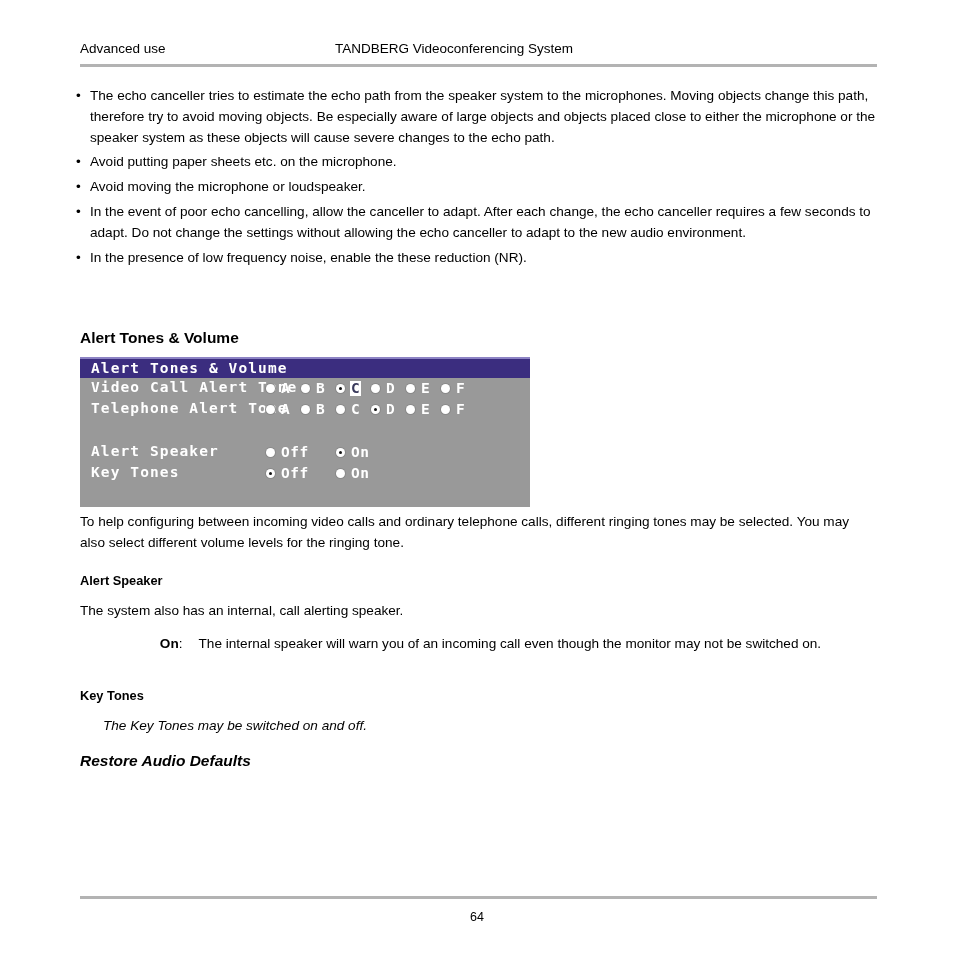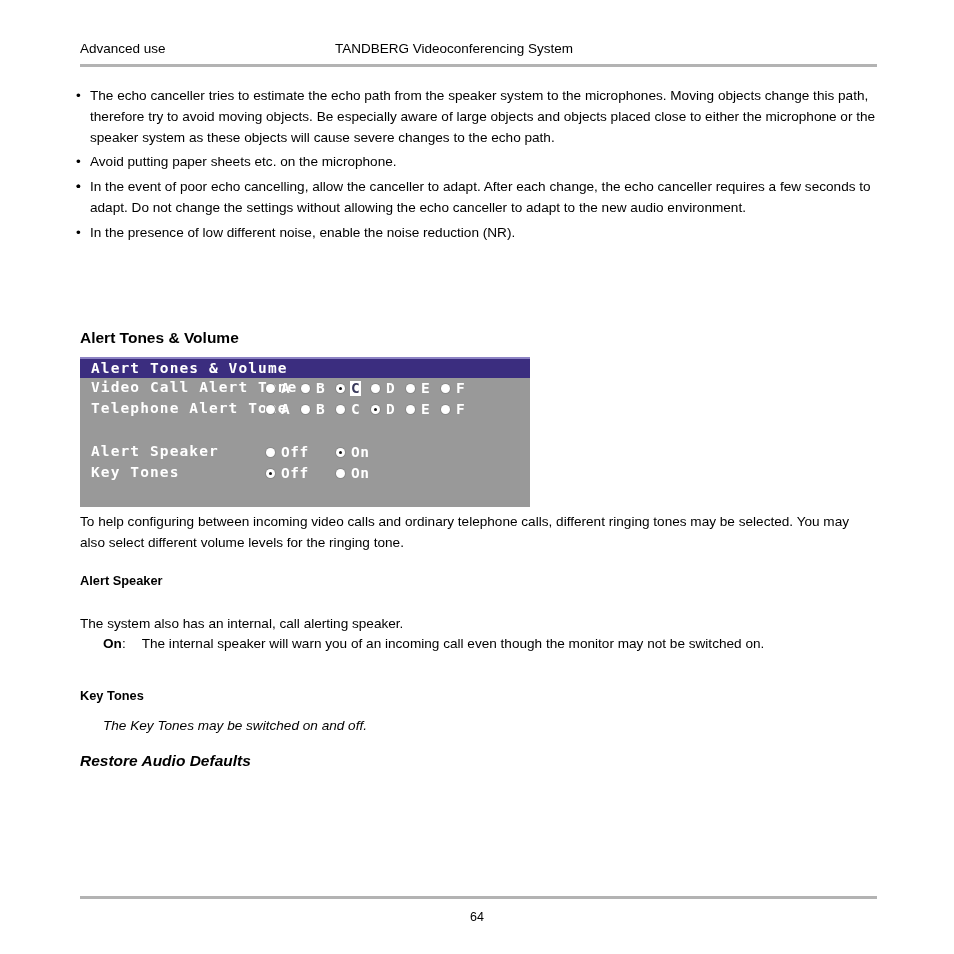--- a/index.html
+++ b/index.html
@@ -117,20 +117,21 @@
     color: #000;
   }
 
   .def-row {
     position: absolute;
     left: 103px;
     width: 775px;
     font-size: 13.6px;
     line-height: 20.8px;
     color: #000;
+    text-align: center;
   }
   .def-term {
     font-weight: bold;
   }
   .def-gap {
     display: inline-block;
     width: 16px;
   }
 
   
@@ -305,28 +306,29 @@
     <div class="bullet">
       <span class="dot">•</span>
       <span>The echo canceller tries to estimate the echo path from the speaker system to the microphones. Moving objects change this path, therefore try to avoid moving objects. Be especially aware of large objects and objects placed close to either the microphone or the speaker system as these objects will cause severe changes to the echo path.</span>
     </div>
     <div class="bullet">
       <span class="dot">•</span>
       <span>Avoid putting paper sheets etc. on the microphone.</span>
     </div>
     <div class="bullet">
       <span class="dot">•</span>
+      <span>Avoid moving the microphone or loudspeaker.</span>
     </div>
     <div class="bullet">
       <span class="dot">•</span>
       <span>In the event of poor echo cancelling, allow the canceller to adapt. After each change, the echo canceller requires a few seconds to adapt. Do not change the settings without allowing the echo canceller to adapt to the new audio environment.</span>
     </div>
     <div class="bullet">
       <span class="dot">•</span>
-      <span>In the presence of low different noise, enable the noise reduction (NR).</span>
+      <span>In the presence of low frequency noise, enable the these reduction (NR).</span>
     </div>
   </div>
 
   <div class="h-major" style="top:329px;">Alert Tones &amp; Volume</div>
 
   <div class="osd">
     <div class="osd-titlebar">
       <div class="osd-title">Alert Tones &amp; Volume</div>
     </div>
     <div class="osd-body">
@@ -420,21 +422,21 @@
         </div>
       </div>
 
 
     </div>
   </div>
 
   <div class="para" style="top:512px;">To help configuring between incoming video calls and ordinary telephone calls, different ringing tones may be selected. You may also select different volume levels for the ringing tone.</div>
 
   <div class="h-minor" style="top:573px;">Alert Speaker</div>
-  <div class="para" style="top:601px;margin-top:13px;">The system also has an internal, call alerting speaker.</div>
+  <div class="para" style="top:601px;">The system also has an internal, call alerting speaker.</div>
 
   <div class="def-row" style="top:634px;">
     <span class="def-term">On</span><span>:</span><span class="def-gap"></span><span>The internal speaker will warn you of an incoming call even though the monitor may not be switched on.</span>
   </div>
 
   <div class="h-minor" style="top:688px;">Key Tones</div>
   <div class="indent-para" style="top:716px;font-style:italic;">The Key Tones may be switched on and off.</div>
 
   <div class="h-major" style="top:752px;font-style:italic;">Restore Audio Defaults</div>
 

